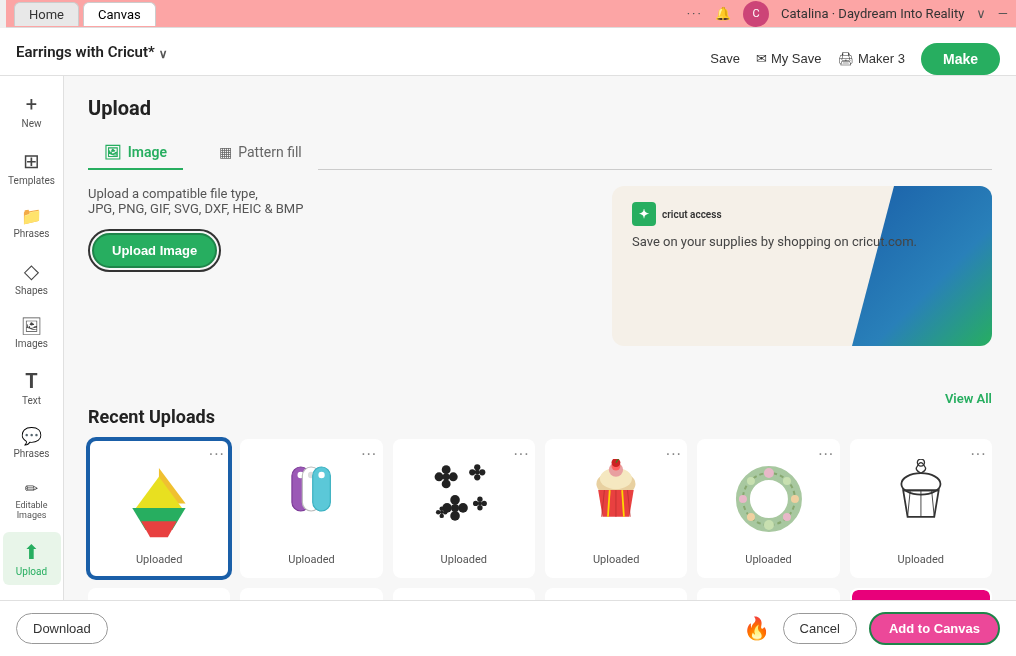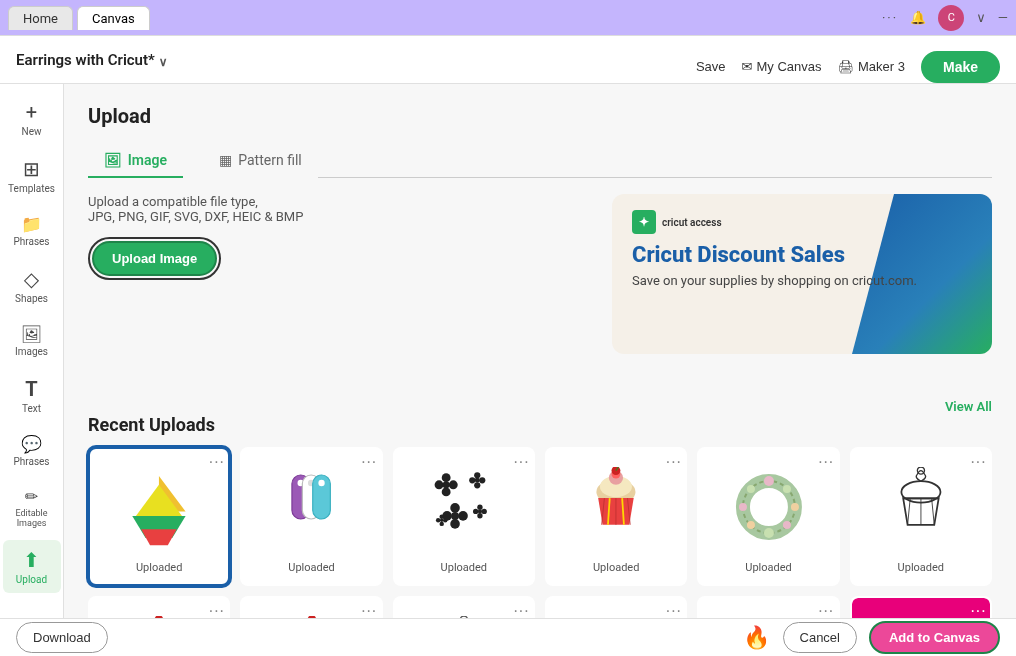--- a/index.html
+++ b/index.html
@@ -1,19 +1,19 @@
 <!DOCTYPE html>
 <html><head>
   <meta charset="utf-8">
   <style>
     * { box-sizing: border-box; margin: 0; padding: 0; }
     body { font-family: -apple-system, BlinkMacSystemFont, 'Segoe UI', Roboto, sans-serif; background: #f0f0f0; width: 1016px; height: 656px; overflow: hidden; display: flex; flex-direction: column; }
 
     
-    .top-bar { display: flex; align-items: center; background: #c4b5fd; border-bottom: 1px solid #ddd; height: 36px; padding: 0 8px; gap: 4px; flex-shrink: 0; }
+    .top-bar { display: flex; align-items: center; background: #fca5a5; border-bottom: 1px solid #ddd; height: 28px; padding: 0 8px; gap: 4px; flex-shrink: 0; margin-left: 6px; }
     .tab { padding: 4px 14px; border-radius: 6px 6px 0 0; font-size: 13px; cursor: pointer; background: #e8e8e8; color: #333; border: 1px solid #ccc; border-bottom: none; }
     .tab.active { background: #fff; color: #000; border-color: #ccc; }
     .tab-dots { margin-left: auto; display: flex; align-items: center; gap: 12px; font-size: 13px; color: #555; }
     .tab-avatar { width: 26px; height: 26px; border-radius: 50%; background: #c47; display: flex; align-items: center; justify-content: center; color: white; font-size: 11px; }
 
     
     .title-bar { display: flex; align-items: center; background: #fff; border-bottom: 1px solid #e0e0e0; height: 48px; padding: 0 16px; flex-shrink: 0; }
     .project-title { font-size: 15px; font-weight: 600; color: #222; display: flex; align-items: flex-end; gap: 4px; }
     .title-chevron { font-size: 12px; color: #555; }
     .title-actions { margin-left: auto; display: flex; align-items: center; gap: 16px; margin-top: 14px; }
@@ -68,21 +68,21 @@
     .image-grid { display: grid; grid-template-columns: repeat(6, 1fr); gap: 10px; }
     .image-card { background: white; border-radius: 8px; overflow: hidden; cursor: pointer; border: 2px solid transparent; position: relative; }
     .image-card.selected { border: 2px solid #1a5fa8; box-shadow: 0 0 0 2px #1a5fa8; }
     .image-card-inner { padding: 8px; position: relative; }
     .card-menu { position: absolute; top: 4px; right: 4px; font-size: 16px; color: #888; cursor: pointer; z-index: 2; background: none; border: none; }
     .card-img { width: 100%; height: 100px; display: flex; align-items: center; justify-content: center; overflow: hidden; }
     .card-img svg { width: 80%; height: 80%; }
     .card-label { font-size: 11px; color: #555; text-align: center; padding: 4px 0 2px; }
 
     
-    .bottom-bar { display: flex; align-items: center; justify-content: space-between; background: #fff; border-top: 1px solid #e0e0e0; padding: 10px 16px; height: 38px; flex-shrink: 0; }
+    .bottom-bar { display: flex; align-items: center; justify-content: space-between; background: #fff; border-top: 1px solid #e0e0e0; padding: 10px 16px; height: 56px; flex-shrink: 0; }
     .download-btn { border: 1px solid #999; border-radius: 20px; padding: 7px 16px; font-size: 13px; color: #333; background: white; cursor: pointer; }
     .bottom-right { display: flex; align-items: center; gap: 12px; }
     .flame-icon { font-size: 22px; }
     .cancel-btn { border: 1px solid #999; border-radius: 20px; padding: 7px 16px; font-size: 13px; color: #333; background: white; cursor: pointer; }
     .add-canvas-btn { background: #ec4899; color: white; border: 2px solid #1e8449; border-radius: 20px; padding: 7px 18px; font-size: 13px; font-weight: 600; cursor: pointer; }
 
     
     .content::-webkit-scrollbar { width: 6px; }
     .content::-webkit-scrollbar-track { background: #f0f0f0; }
     .content::-webkit-scrollbar-thumb { background: #ccc; border-radius: 3px; }
@@ -90,35 +90,36 @@
 </head>
 <body>
 
 <div class="top-bar">
   <div class="tab">Home</div>
   <div class="tab active">Canvas</div>
   <div class="tab-dots">
     <span style="cursor:pointer; letter-spacing:2px;">···</span>
     <span>🔔</span>
     <div class="tab-avatar">C</div>
+    <span style="font-size:13px;color:#333;">Catalina · Daydream Into Reality</span>
     <span>∨</span>
     <span style="cursor:pointer; color:#555;">—</span>
   </div>
 </div>
 
 <div class="title-bar">
   <div class="project-title">
     <span>Earrings with Cricut*</span>
     <span class="title-chevron">∨</span>
   </div>
   <div class="title-actions">
     <button class="title-btn">Save</button>
     <button class="title-btn">
       <span>✉</span>
-      <span>My Canvas</span>
+      <span>My Save</span>
     </button>
     <button class="title-btn">
       <span>🖨</span>
       <span>Maker 3</span>
     </button>
     <button class="make-btn">Make</button>
   </div>
 </div>
 
 <div class="main-layout">
@@ -191,21 +192,20 @@
           <button class="upload-image-btn">Upload Image</button>
         </div>
       </div>
 
       <div class="ad-banner">
         <div class="ad-content">
           <div class="ad-logo">
             <div class="ad-logo-icon">✦</div>
             <span class="ad-logo-text">cricut access</span>
           </div>
-          <div class="ad-title">Cricut Discount Sales</div>
           <div class="ad-sub">Save on your supplies by shopping on cricut.com.</div>
         </div>
         <div class="ad-deco"></div>
       </div>
     </div>
 
     <div class="section-header">
       <div class="section-title">Recent Uploads</div>
       <div class="view-all">View All</div>
     </div>

